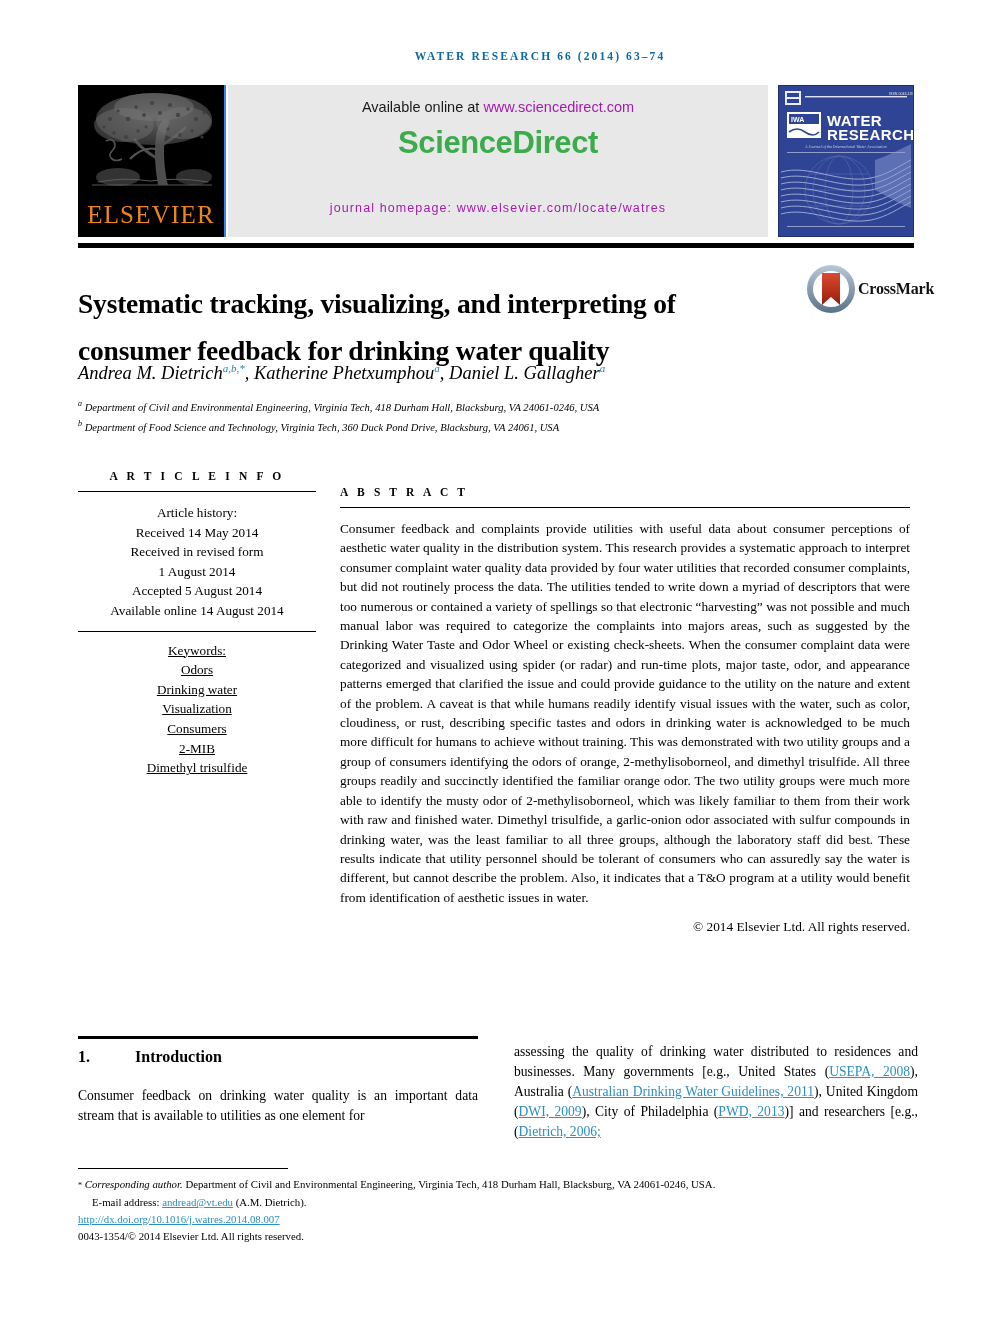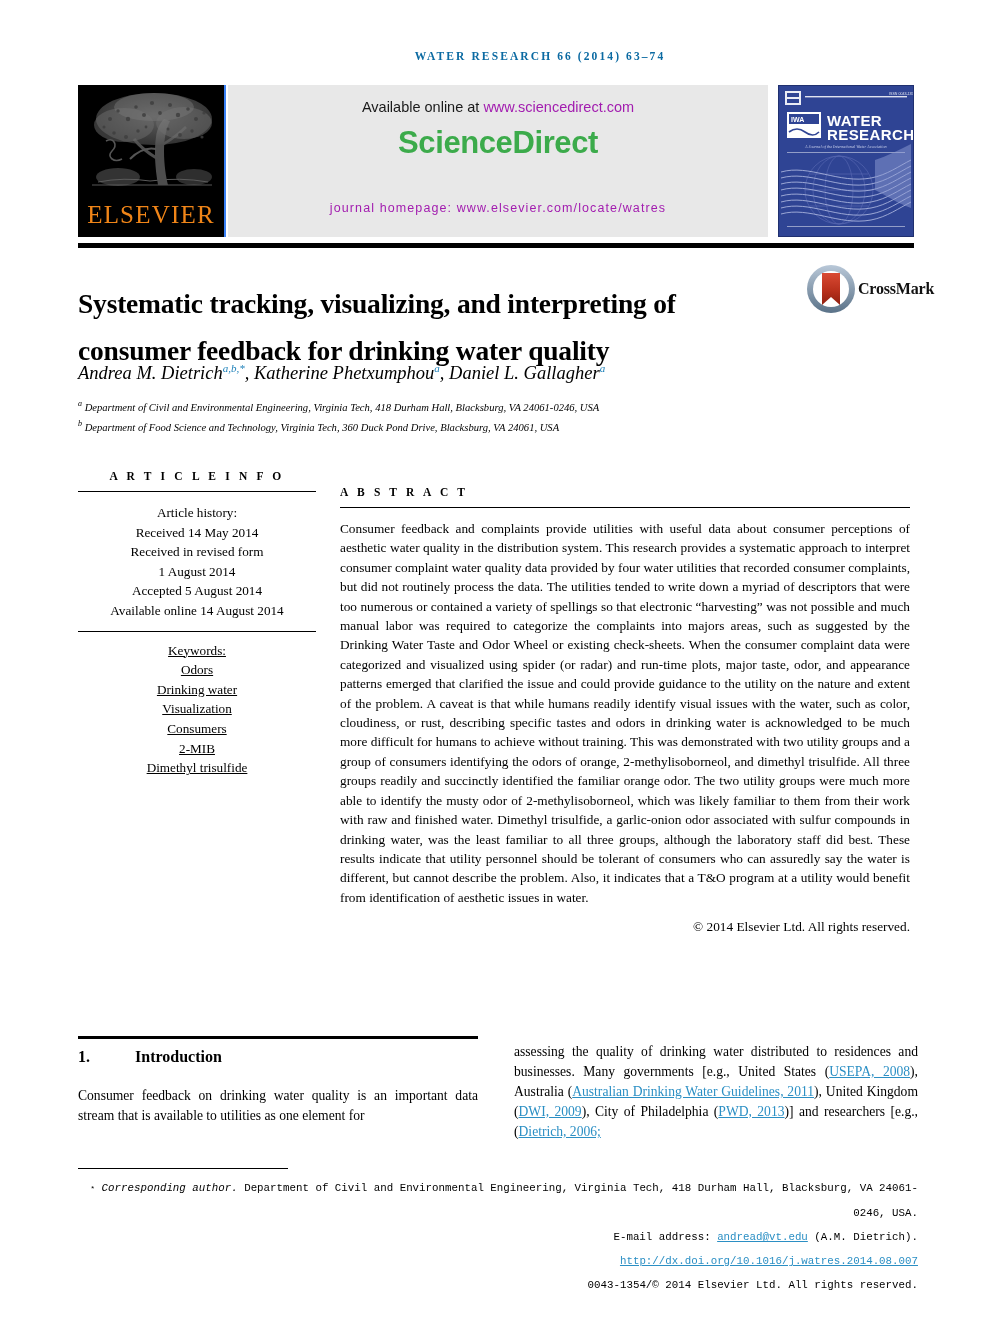--- a/index.html
+++ b/index.html
@@ -288,24 +288,23 @@
     position: absolute;
     left: 78px; top: 1168px;
     width: 210px;
     height: 1px;
     background: #000;
   }
   .footnote {
     position: absolute;
     left: 78px; top: 1176px;
     width: 840px;
-    font-family: Liberation Mono, monospace;
+    font-family: Liberation Serif, serif;
     font-size: 10.8px;
-    line-height: 24px;
-    text-align: right;
+    line-height: 17px;
   }
   .footnote .ital { font-style: italic; }
   .footnote .lnk { color: #2b8fc4; }
   .foot-ind { text-indent: 14px; }
 </style>
 </head>
 <body>
 
 <div class="page">
 

